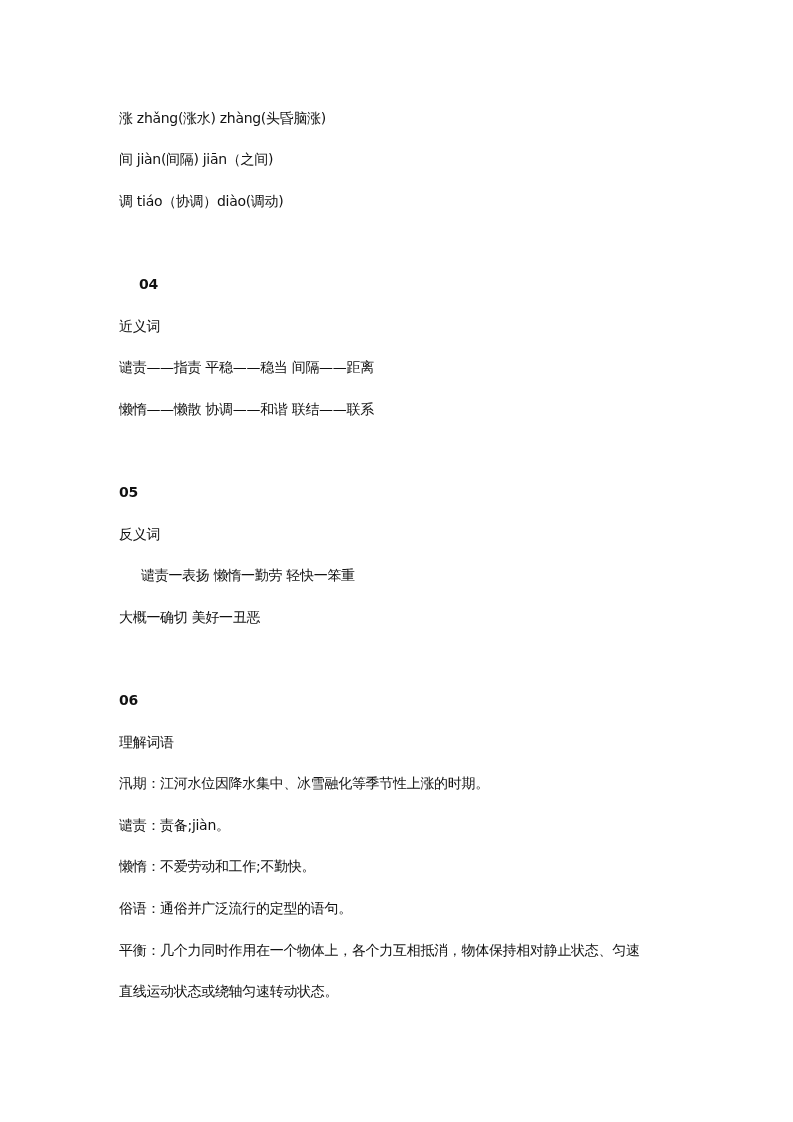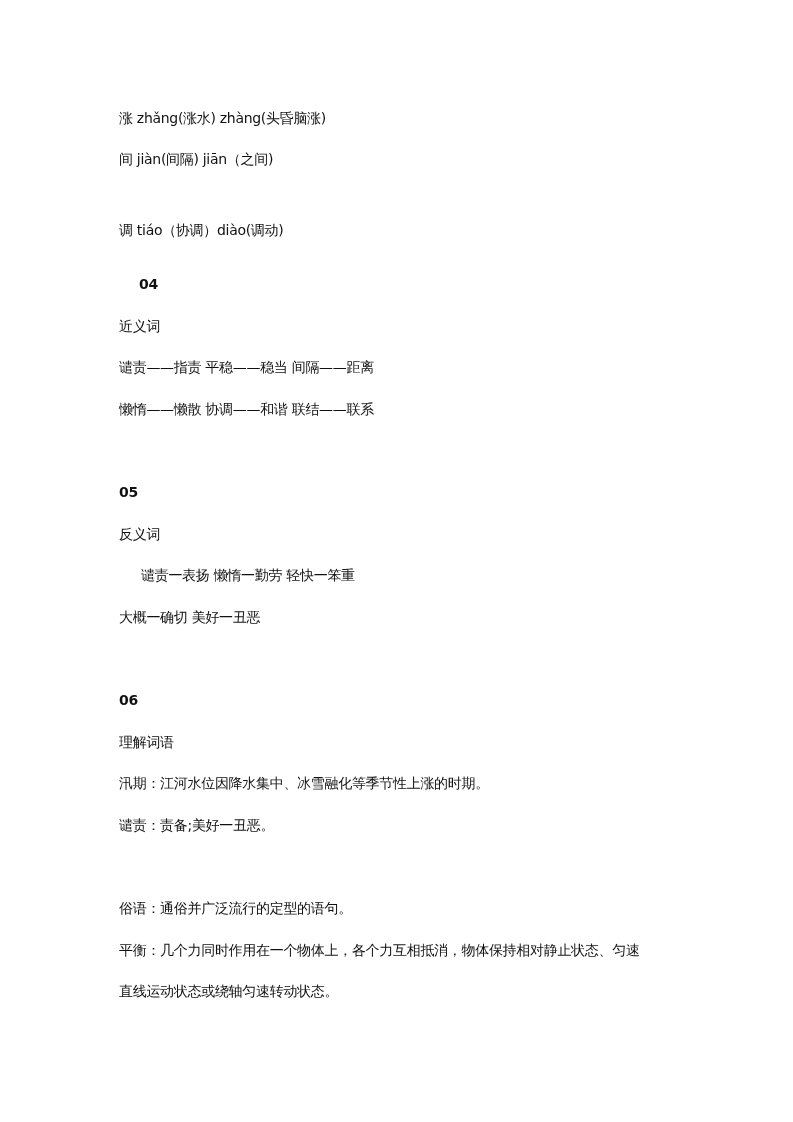--- a/index.html
+++ b/index.html
@@ -35,33 +35,34 @@
       font-size: 14px;
     }
   </style>
 </head>
 <body>
 
 <div class="page">
 
   <div class="line" style="top:108px;">涨 zhǎng(涨水)  zhàng(头昏脑涨)</div>
   <div class="line" style="top:149px;">间 jiàn(间隔)  jiān（之间)</div>
-  <div class="line" style="top:191px;margin-top:29px;">调  tiáo（协调）diào(调动)</div>
+  <div class="line" style="top:191px;">调  tiáo（协调）diào(调动)</div>
 
   <div class="line heading" style="top:274px;margin-left:20px;">04</div>
   <div class="line" style="top:316px;text-align:right;">近义词</div>
   <div class="line" style="top:357px;">谴责——指责  平稳——稳当  间隔——距离</div>
   <div class="line" style="top:399px;">懒惰——懒散  协调——和谐  联结——联系</div>
 
   <div class="line heading" style="top:482px;">05</div>
   <div class="line" style="top:524px;">反义词</div>
   <div class="line" style="top:565px;margin-left:22px;">谴责一表扬  懒惰一勤劳  轻快一笨重</div>
   <div class="line" style="top:607px;">大概一确切  美好一丑恶</div>
 
   <div class="line heading" style="top:690px;">06</div>
   <div class="line" style="top:732px;">理解词语</div>
   <div class="line" style="top:773px;">汛期：江河水位因降水集中、冰雪融化等季节性上涨的时期。</div>
-  <div class="line" style="top:815px;">谴责：责备;美好一丑恶。</div>
+  <div class="line" style="top:815px;">谴责：责备;jiàn。</div>
+  <div class="line" style="top:856px;">懒惰：不爱劳动和工作;不勤快。</div>
   <div class="line" style="top:898px;">俗语：通俗并广泛流行的定型的语句。</div>
   <div class="line" style="top:981px;">直线运动状态或绕轴匀速转动状态。</div>
   <div class="line" style="top:940px;">平衡：几个力同时作用在一个物体上，各个力互相抵消，物体保持相对静止状态、匀速</div>
 
 </div>
 
 </body></html>

